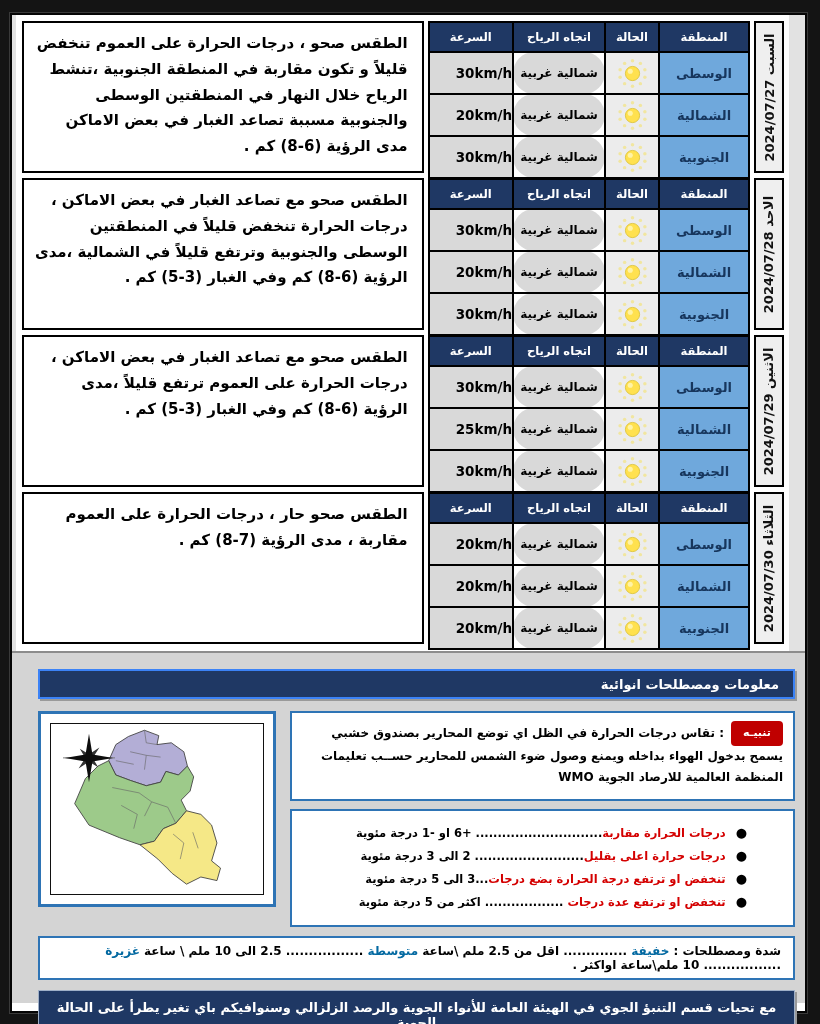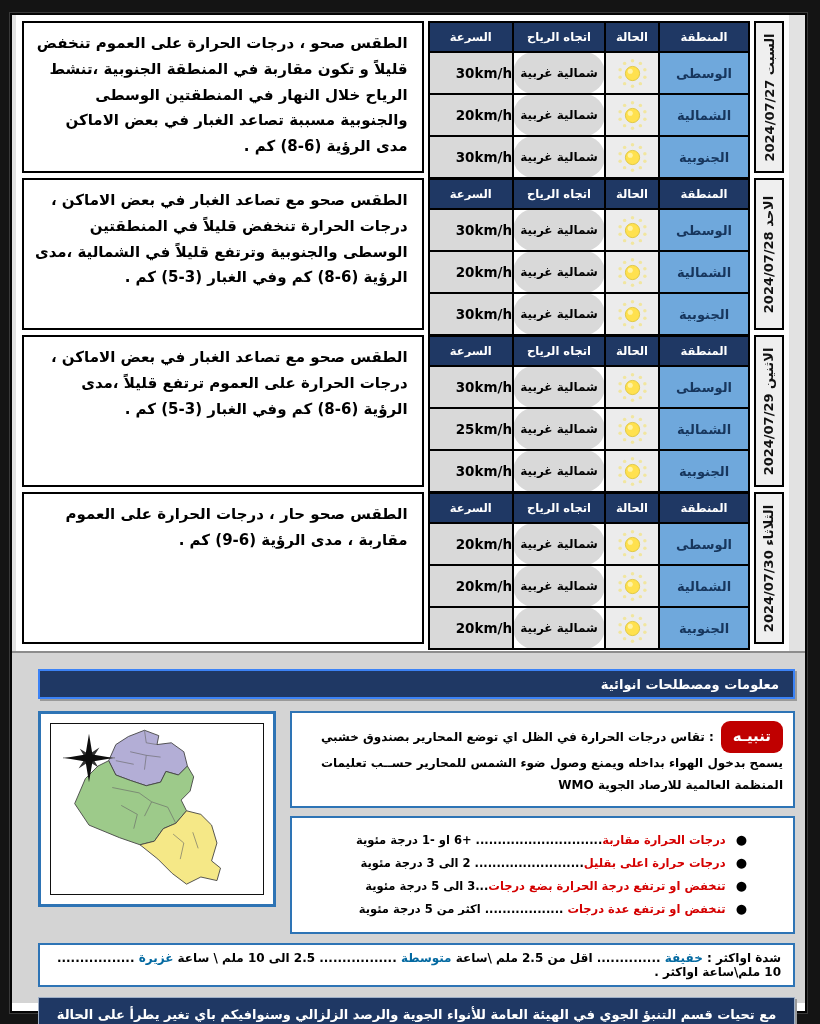--- a/index.html
+++ b/index.html
@@ -82,22 +82,22 @@
   .content-row { display:flex; direction:rtl; gap:14px; align-items:flex-start; }
   .right-col { flex:1; display:flex; flex-direction:column; gap:8px; }
   .notice-box {
     background:#fff; border:2px solid #2e74b5;
     padding:8px 10px 10px 10px; min-height:84px;
     font-size:12px; font-weight:bold; line-height:1.8;
     text-align:right; direction:rtl; color:#000;
   }
   .badge {
     display:inline-block; background:#c00000; color:#fff;
-    border-radius:9px; padding:2px 12px 3px 12px;
-    font-size:15px; font-weight:bold; margin-left:7px;
+    border-radius:4px; padding:2px 12px 3px 12px;
+    font-size:11px; font-weight:bold; margin-left:7px;
     vertical-align:middle;
   }
   .terms-box {
     background:#fff; border:2px solid #2e74b5;
     padding:12px 46px 12px 14px; min-height:118px;
     display:flex; flex-direction:column; justify-content:space-between;
     direction:rtl;
   }
   .term { text-align:right; font-size:11.5px; font-weight:bold; color:#000; line-height:1.6; }
   .term .dot { color:#000; margin-left:10px; font-size:13px; }
@@ -481,21 +481,21 @@
         </g>
         <circle cx="22" cy="22" r="9.5" fill="#ffe14f" stroke="#d8bd2a" stroke-width="1"></circle>
         <circle cx="19" cy="19" r="3.4" fill="#fff3a6"></circle>
       </svg>
     </td>
     <td class="wind">شمالية غربية</td>
     <td class="speed">20km/h</td>
   </tr>
 </tbody>
     </table>
-    <div class="desc">الطقس صحو حار ،   درجات الحرارة على العموم مقاربة ، مدى الرؤية (6-9) كم .</div>
+    <div class="desc">الطقس صحو حار ،   درجات الحرارة على العموم مقاربة ، مدى الرؤية (7-8) كم .</div>
   </section>
 </div>
 
   <div class="info">
     <div class="banner">معلومات ومصطلحات انوائية</div>
 
     <div class="content-row">
       <div class="right-col">
         <div class="notice-box">
           <span class="badge">تنبيـه</span><span>: تقاس درجات الحرارة في الظل اي توضع المحارير بصندوق خشبي يسمح بدخول الهواء بداخله ويمنع وصول ضوء الشمس للمحارير حســب تعليمات المنظمة العالمية للارصاد الجوية WMO</span>
@@ -545,18 +545,18 @@
           <svg class="compass" viewBox="0 0 60 60">
             <rect x="0" y="29.3" width="60" height="1.1" fill="#777"></rect>
             <polygon points="30,13 33,27 45,30 33,33 30,47 27,33 15,30 27,27" fill="#333" transform="rotate(45 30 30)"></polygon>
             <polygon points="30,2 34,26 58,30 34,34 30,58 26,34 2,30 26,26" fill="#0d0d0d"></polygon>
           </svg>
         </div>
       </div>
     </div>
 
     <div class="rain-box">
-      <span>شدة اواكثر : </span><span class="red">خفيفة</span><span> .............. اقل من 2.5  ملم \ساعة    </span><span class="red">متوسطة</span><span> ................. 2.5 الى 10 ملم \ ساعة    </span><span class="red">غزيرة</span><span> ................. 10 ملم\ساعة اواكثر .</span>
+      <span>شدة ومصطلحات : </span><span class="red">خفيفة</span><span> .............. اقل من 2.5  ملم \ساعة    </span><span class="red">متوسطة</span><span> ................. 2.5 الى 10 ملم \ ساعة    </span><span class="red">غزيرة</span><span> ................. 10 ملم\ساعة اواكثر .</span>
     </div>
 
     <div class="footer-banner">مع تحيات قسم التنبؤ الجوي في الهيئة العامة للأنواء الجوية والرصد الزلزالي وسنوافيكم  باي تغير يطرأ على الحالة الجوية</div>
   </div>
 </div>
 
 </body></html>

